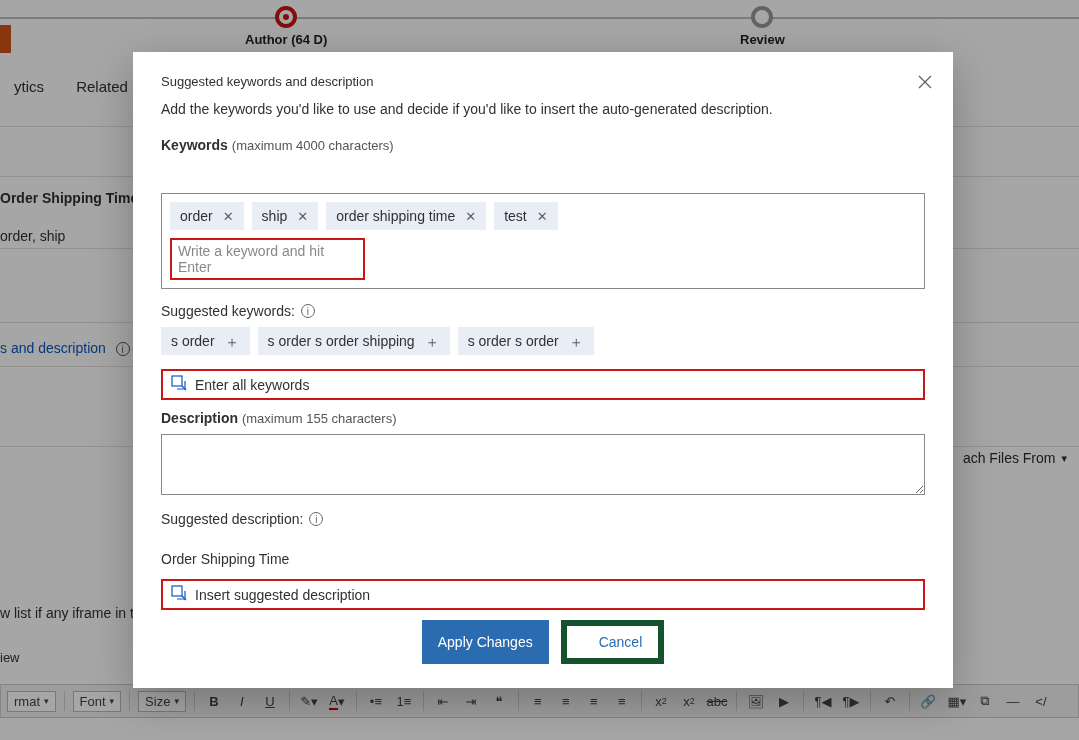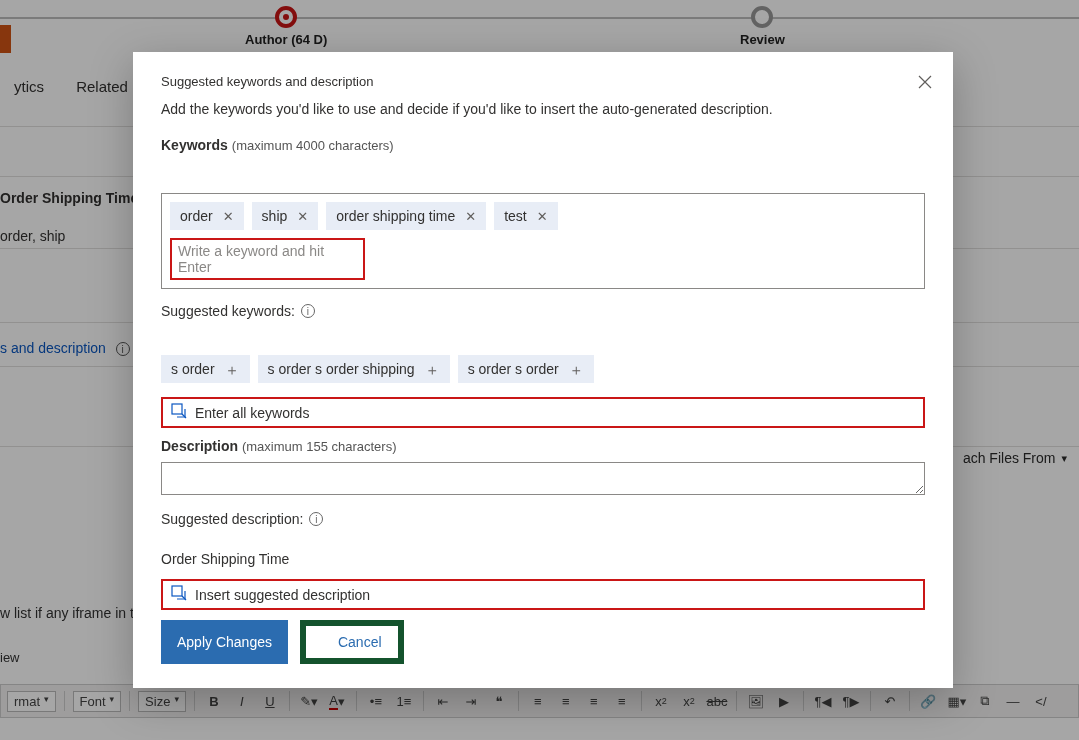--- a/index.html
+++ b/index.html
@@ -89,21 +89,21 @@
     left:0; right:0; bottom:22px;
     height:34px;
     background:#f3f2f1;
     border:1px solid #cdcdcd;
     display:flex; align-items:center;
     gap:6px;
     padding:0 6px;
     font-size:13px;
     color:#444;
   }
-  .tb-dd { border:1px solid #bbb; background:#fff; padding:2px 6px; display:flex; align-items:flex-start; gap:4px;}
+  .tb-dd { border:1px solid #bbb; background:#fff; padding:2px 6px; display:flex; align-items:center; gap:4px;}
   .tb-dd .car { font-size:9px; }
   .tb-sep { width:1px; height:20px; background:#ccc; margin:0 2px;}
   .tb-btn { width:22px; height:22px; display:inline-flex; align-items:center; justify-content:center; color:#444;}
   .tb-sup { font-size:9px; vertical-align:super;}
 
   
   .modal {
     position:absolute;
     left:133px;
     top:52px;
@@ -162,21 +162,21 @@
     margin-top:8px;
     margin-bottom:8px;
     border:2px solid #ca1616;
     padding:3px 6px;
     width:195px;
     color:#8a8886;
     font-size:14px;
   }
   .sugg-row { display:flex; align-items:center; gap:6px; font-size:14px; margin-bottom:8px;}
   .info-icn { width:14px; height:14px; border:1px solid #666; border-radius:50%; display:inline-flex; align-items:center; justify-content:center; font-size:10px; color:#666;}
-  .sugg-chips { display:flex; flex-wrap:wrap; gap:8px; margin-bottom:14px;margin-top:28px;}
+  .sugg-chips { display:flex; flex-wrap:wrap; gap:8px; margin-bottom:14px;}
 
   .insert-row {
     display:inline-flex;
     align-items:center;
     gap:8px;
     padding:4px 8px;
     border:2px solid #ca1616;
     margin-bottom:10px;
     cursor:pointer;
     font-size:14px;
@@ -192,21 +192,21 @@
     padding:6px;
     font-family:inherit;
     font-size:14px;
   }
   .sugg-desc { font-size:14px; margin-top:16px; margin-bottom:24px; display:flex; align-items:center; gap:6px;}
   .sugg-desc-val { font-size:14px; margin-bottom:12px;}
 
   .modal .footer {
     margin-top:auto;
     display:flex;
-    justify-content:flex-start;
+    justify-content:center;
     gap:12px;
   }
   .btn {
     font-size:14px;
     padding:8px 16px;
     cursor:pointer;
   }
   .btn.primary { background:#2b6cb0; color:#fff; border:none;}
   .btn.secondary { background:#fff; border:6px solid #14532d; color:#2b6cb0;padding-left:32px;}
 

